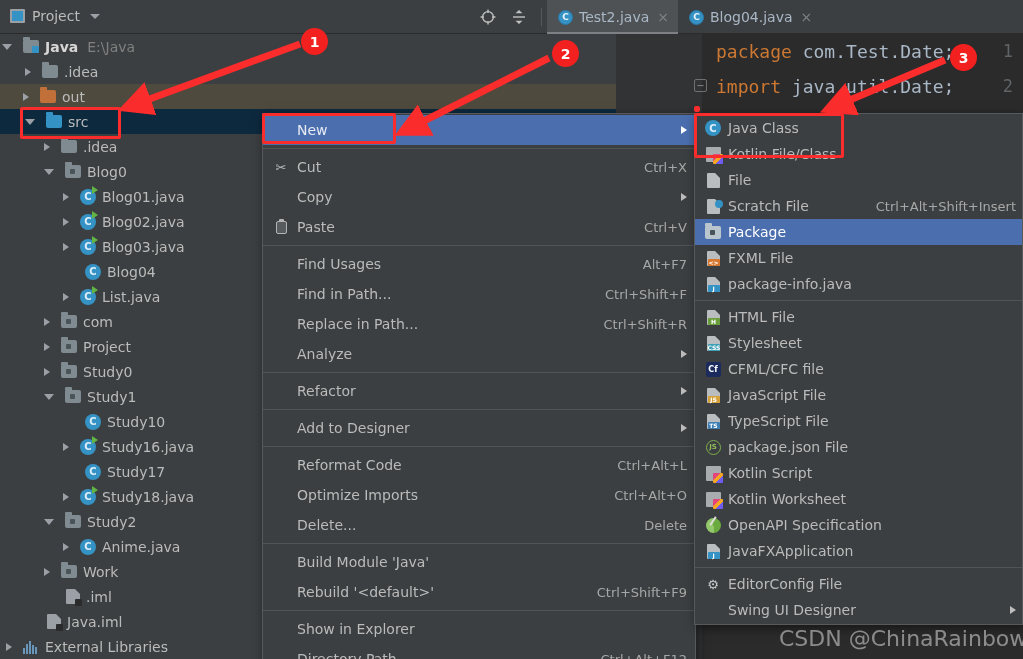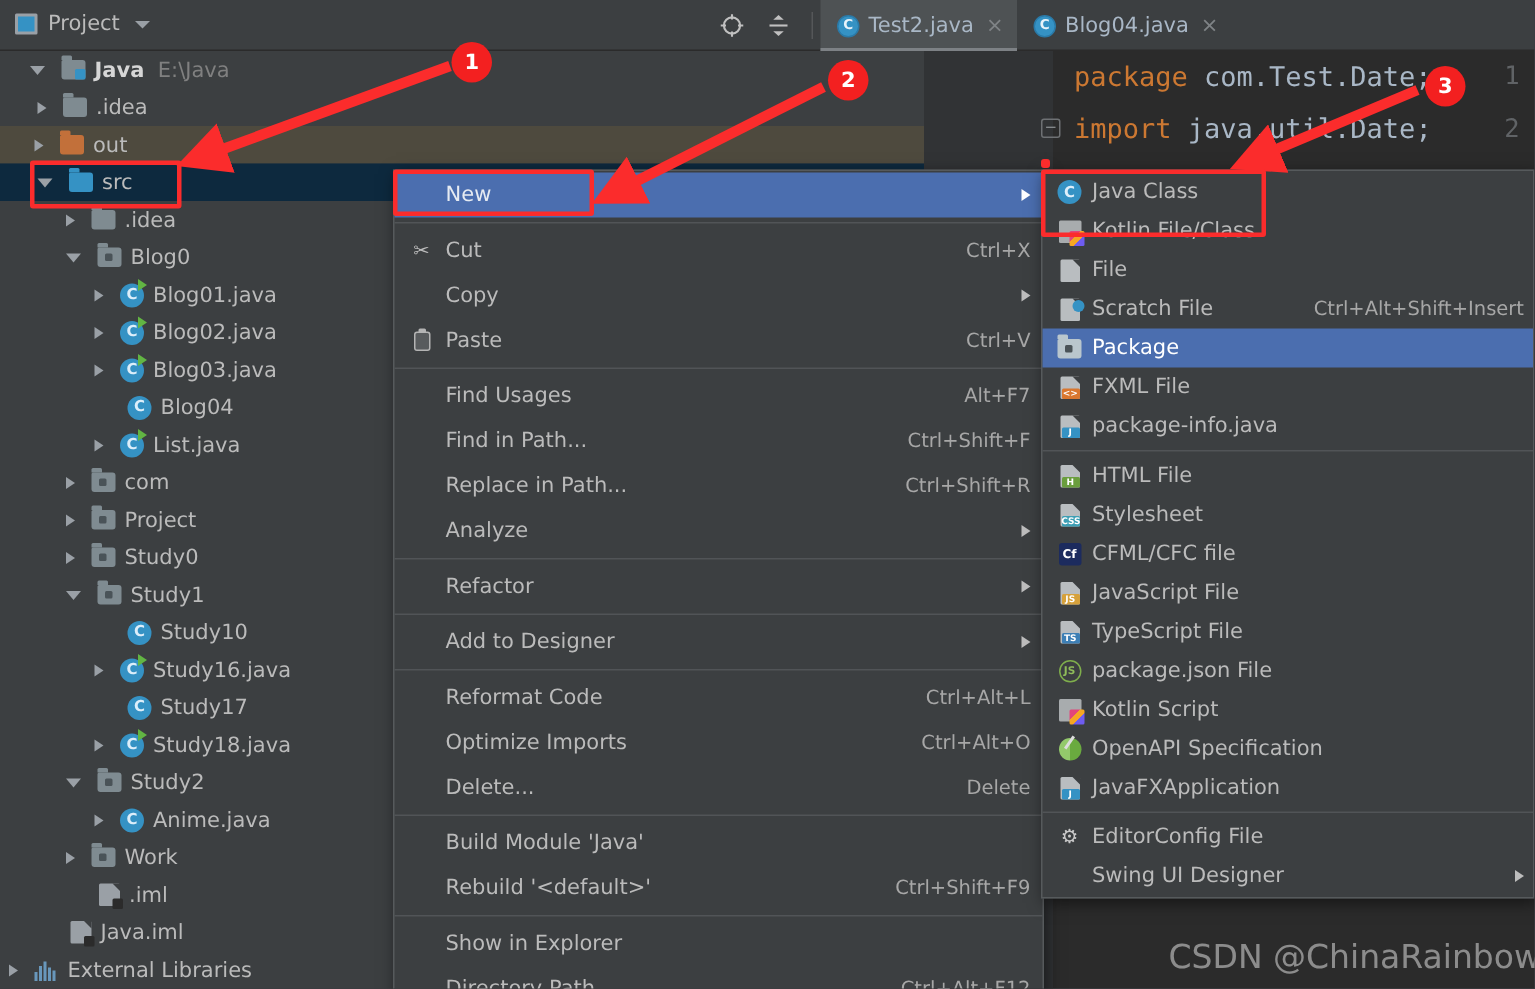--- a/index.html
+++ b/index.html
@@ -360,21 +360,21 @@
   <div class="editor">
     <div class="gutter"></div>
     <div class="lnum" style="top:7px">1</div>
     <div class="lnum" style="top:42px">2</div>
     <div class="fold" style="top:45px">−</div>
     <div class="code" style="top:7px"><span class="kw">package</span><span class="pn"> com.Test.Date;</span></div>
     <div class="code" style="top:42px"><span class="kw">import</span><span class="pn"> java.util.Date;</span></div>
   </div>
 
   <div class="tree">
-      <div class="row" style="padding-left: 20px;">
+      <div class="row" style="padding-left: 2px;">
         <span class="arrow open"></span>
         <span class="ispc"></span>
         <span class="fldr java-m"></span>
         <span class="lbl bold">Java</span>
         <span class="path">E:\Java</span>
       </div>
       <div class="row" style="padding-left: 25px;">
         <span class="arrow "></span>
         <span class="ispc"></span>
         <span class="fldr"></span>
@@ -746,20 +746,26 @@
         <span class="sic">
           <span class="npm">JS</span>
         </span>
         <span class="stxt">package.json File</span>
       </div>
       <div class="si">
         <span class="sic">
           <span class="kt"></span>
         </span>
         <span class="stxt">Kotlin Script</span>
+      </div>
+      <div class="si">
+        <span class="sic">
+          <span class="kt"></span>
+        </span>
+        <span class="stxt">Kotlin Worksheet</span>
       </div>
       <div class="si">
         <span class="sic">
           <span class="oapi"></span>
         </span>
         <span class="stxt">OpenAPI Specification</span>
       </div>
       <div class="si">
         <span class="sic">
           <span class="file-ic">

